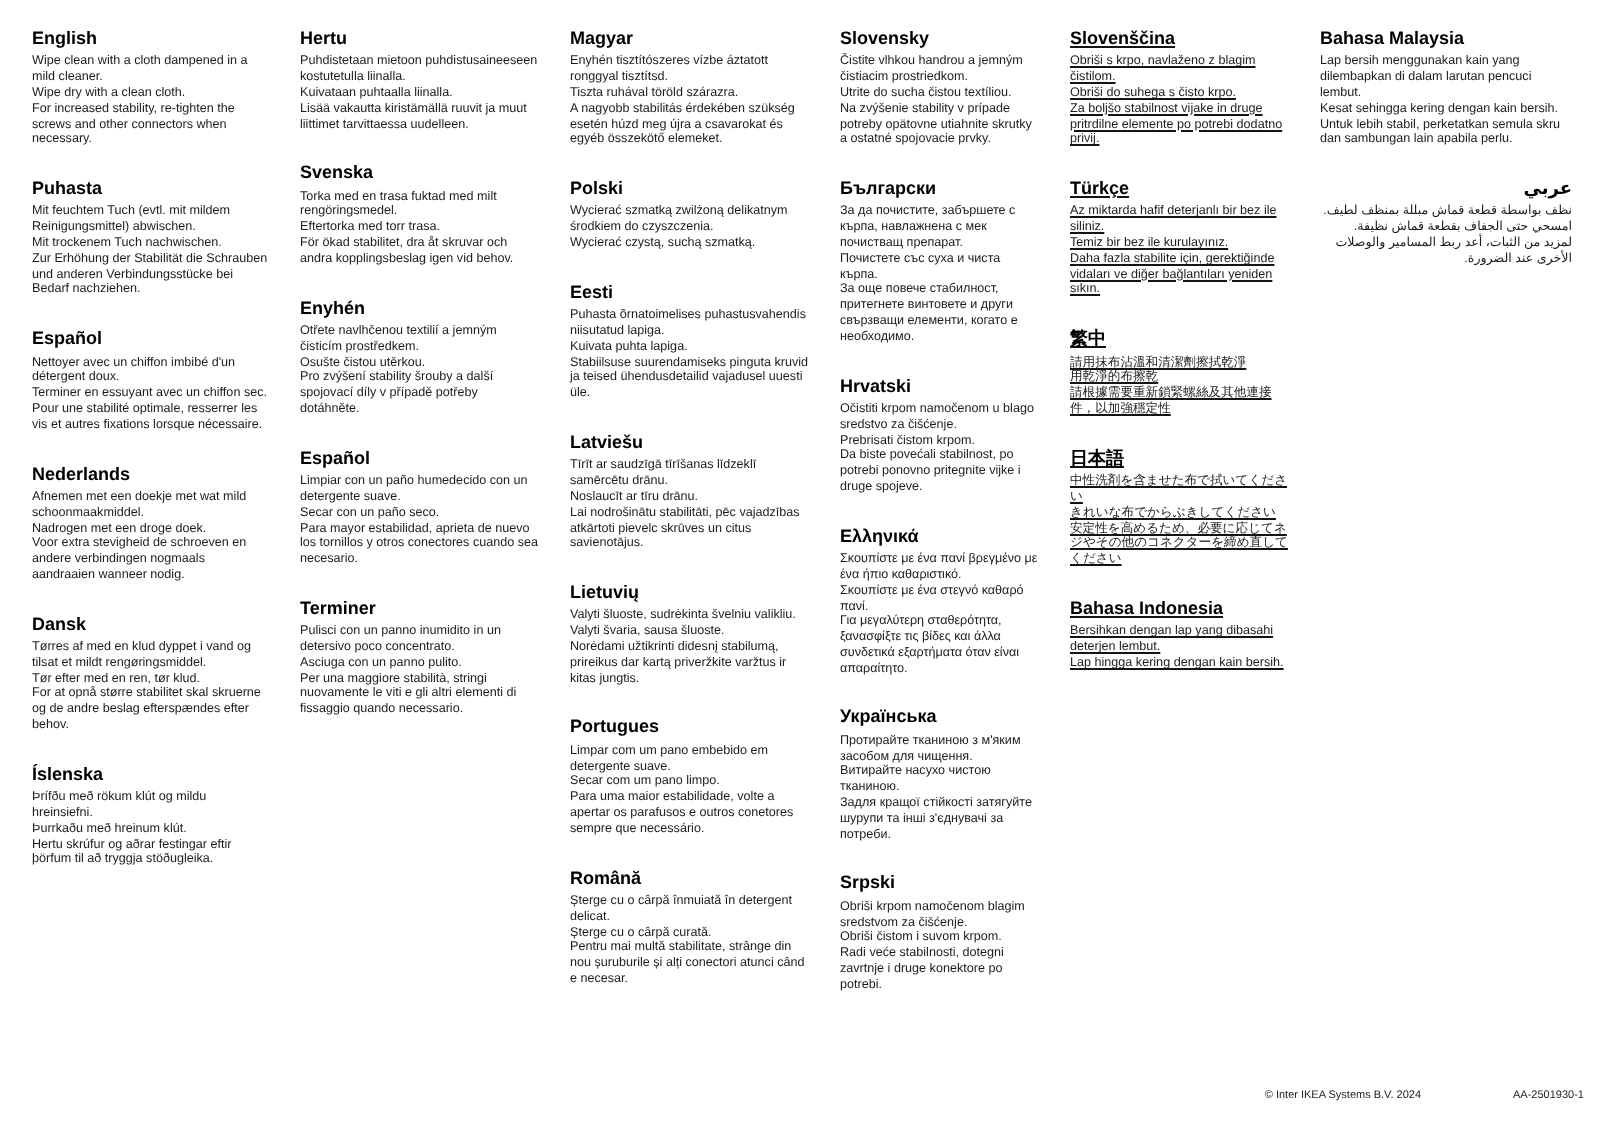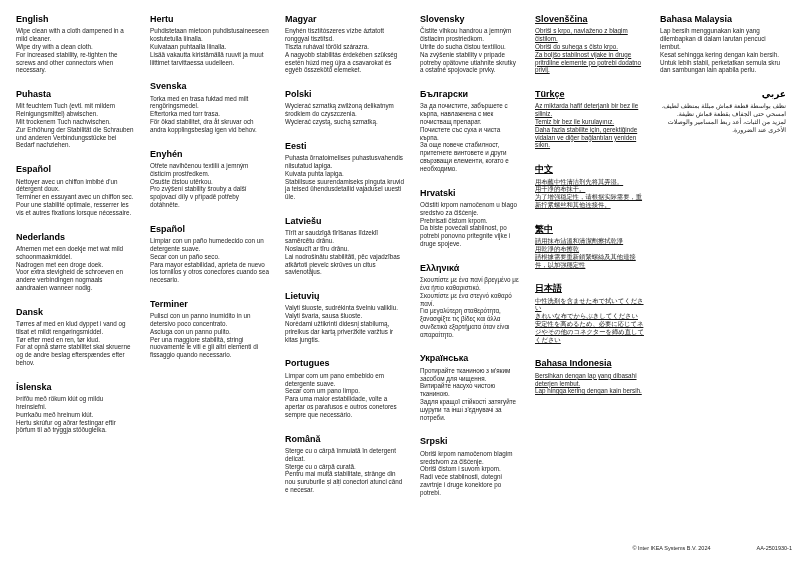--- a/index.html
+++ b/index.html
@@ -217,26 +217,20 @@
           <p>Obriši do suhega s čisto krpo.</p>
           <p>Za boljšo stabilnost vijake in druge pritrdilne elemente po potrebi dodatno privij.</p>
         </section>
         <section class="block">
           <h3>Türkçe</h3>
           <p>Az miktarda hafif deterjanlı bir bez ile siliniz.</p>
           <p>Temiz bir bez ile kurulayınız.</p>
           <p>Daha fazla stabilite için, gerektiğinde vidaları ve diğer bağlantıları yeniden sıkın.</p>
         </section>
         <section class="block">
-          <h3>中文</h3>
-          <p>用布蘸中性清洁剂先将其弄湿。</p>
-          <p>用干净的布抹干。</p>
-          <p>为了增强稳定性，请根据实际需要，重新拧紧螺丝和其他连接件。</p>
-        </section>
-        <section class="block">
           <h3>繁中</h3>
           <p>請用抹布沾溫和清潔劑擦拭乾淨</p>
           <p>用乾淨的布擦乾</p>
           <p>請根據需要重新鎖緊螺絲及其他連接件，以加強穩定性</p>
         </section>
         <section class="block">
           <h3>日本語</h3>
           <p>中性洗剤を含ませた布で拭いてください</p>
           <p>きれいな布でからぶきしてください</p>
           <p>安定性を高めるため、必要に応じてネジやその他のコネクターを締め直してください</p>

